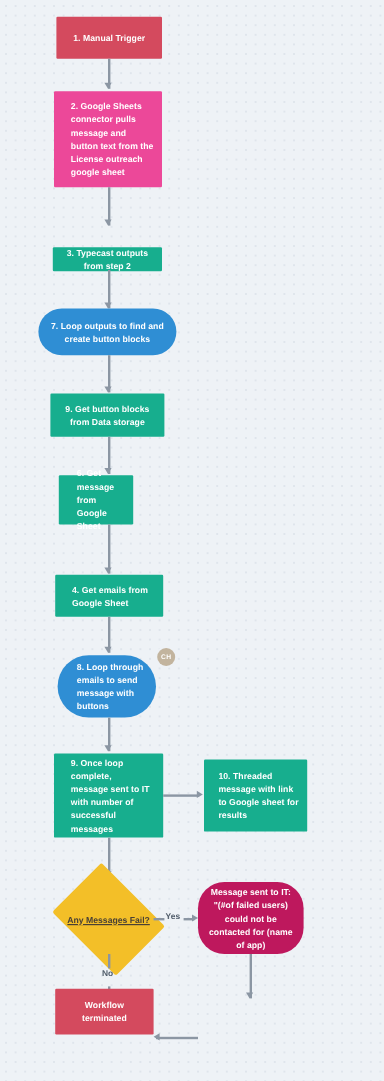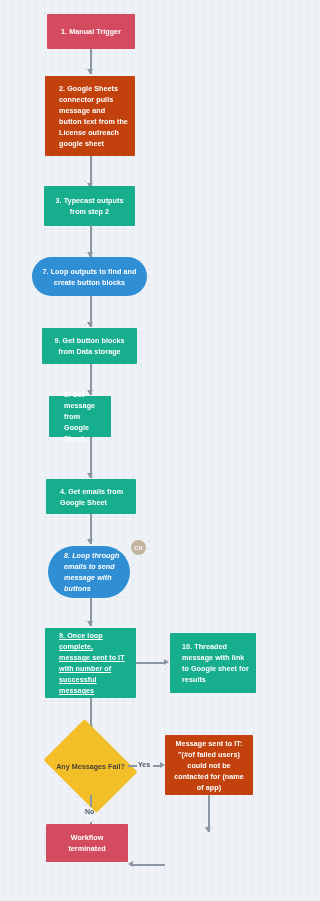--- a/index.html
+++ b/index.html
@@ -31,21 +31,21 @@
     display:flex;align-items:center;justify-content:center;
   }
   .diamond .dshape{
     position:absolute;inset:0;
     transform:rotate(45deg);
     border-radius:2px;
   }
   .diamond .dlabel{
     position:relative;z-index:2;
     font-size:7.2px;font-weight:700;color:#4a4135;
-    text-align:center;white-space:nowrap;
+    text-align:center;white-space:nowrap;text-decoration:underline;
   }
 
   .conn{position:absolute;background:#8b96a3;}
   .vline{width:1.6px;}
   .hline{height:1.6px;}
   .arrow{position:absolute;width:0;height:0;}
   .arrow-down{border-left:3.6px solid transparent;border-right:3.6px solid transparent;border-top:5px solid #8b96a3;}
   .arrow-right{border-top:3.6px solid transparent;border-bottom:3.6px solid transparent;border-left:5px solid #8b96a3;}
   .arrow-left{border-top:3.6px solid transparent;border-bottom:3.6px solid transparent;border-right:5px solid #8b96a3;}
 
@@ -66,32 +66,32 @@
 <body>
 
 <div id="canvas">
 
   <div class="node rect" style="left:47px;top:14px;width:88px;height:35px;background:#d44a5e;">
     <span class="txt">1.  Manual Trigger</span>
   </div>
   <div class="conn vline" style="left:90px;top:49px;height:25px;"></div>
   <div class="arrow arrow-down" style="left:87.2px;top:69px;"></div>
 
-  <div class="node rect" style="left:45px;top:76px;width:90px;height:80px;background:#c2410c;justify-content:flex-start;">
+  <div class="node rect" style="left:45px;top:76px;width:90px;height:80px;background:#ec4899;justify-content:flex-start;">
     <span class="txt" style="text-align:left;padding-left:8px;">2.  Google Sheets
 connector pulls
 message and
 button text from the
 License outreach
 google sheet</span>
   </div>
   <div class="conn vline" style="left:90px;top:156px;height:32px;"></div>
   <div class="arrow arrow-down" style="left:87.2px;top:183px;"></div>
 
-  <div class="node rect" style="left:44px;top:186px;width:91px;height:40px;background:#17ae8e;">
+  <div class="node rect" style="left:44px;top:206px;width:91px;height:20px;background:#17ae8e;">
     <span class="txt">3.  Typecast outputs
 from step 2</span>
   </div>
   <div class="conn vline" style="left:90px;top:225px;height:32px;"></div>
   <div class="arrow arrow-down" style="left:87.2px;top:252px;"></div>
 
   <div class="node pill" style="left:32px;top:257px;width:115px;height:39px;background:#2f8ed4;">
     <span class="txt">7.  Loop outputs to find and
 create button blocks</span>
   </div>
@@ -114,32 +114,32 @@
   <div class="arrow arrow-down" style="left:87.2px;top:473px;"></div>
 
   <div class="node rect" style="left:46px;top:479px;width:90px;height:35px;background:#17ae8e;justify-content:flex-start;">
     <span class="txt" style="text-align:left;padding-left:8px;">4.  Get emails from
 Google Sheet</span>
   </div>
   <div class="conn vline" style="left:90px;top:514px;height:30px;"></div>
   <div class="arrow arrow-down" style="left:87.2px;top:539px;"></div>
 
   <div class="node pill" style="left:48px;top:546px;width:82px;height:52px;background:#2f8ed4;justify-content:flex-start;">
-    <span class="txt" style="text-align:left;padding-left:10px;font-style:italic;">8.  Loop through
+    <span class="txt" style="text-align:left;padding-left:10px;">8.  Loop through
 emails to send
 message with
 buttons</span>
   </div>
   <div class="avatar" style="left:131px;top:540px;width:15px;height:15px;background:#c2b49e;">
     <span>CH</span>
   </div>
   <div class="conn vline" style="left:90px;top:598px;height:28px;"></div>
   <div class="arrow arrow-down" style="left:87.2px;top:621px;"></div>
 
-  <div class="node rect" style="left:45px;top:628px;width:91px;height:70px;background:#17ae8e;justify-content:flex-start;text-decoration:underline;">
+  <div class="node rect" style="left:45px;top:628px;width:91px;height:70px;background:#17ae8e;justify-content:flex-start;">
     <span class="txt" style="text-align:left;padding-left:8px;">9.  Once loop
 complete,
 message sent to IT
 with number of
 successful
 messages</span>
   </div>
 
   <div class="conn hline" style="left:136px;top:662px;width:30px;"></div>
   <div class="arrow arrow-right" style="left:164px;top:658.6px;"></div>
@@ -157,21 +157,21 @@
   <div class="diamond" style="left:53px;top:737px;width:75px;height:58px;">
     <div class="dshape" style="background:#f3bf28;"></div>
     <span class="dlabel">Any Messages Fail?</span>
   </div>
 
   <div class="conn hline" style="left:128px;top:765px;width:9px;"></div>
   <div class="edge-label" style="left:138px;top:761px;">Yes</div>
   <div class="conn hline" style="left:153px;top:765px;width:9px;"></div>
   <div class="arrow arrow-right" style="left:160px;top:761.6px;"></div>
 
-  <div class="node rect" style="left:165px;top:735px;width:88px;height:60px;background:#c2410c;">
+  <div class="node rect" style="left:165px;top:735px;width:88px;height:60px;background:#be185d;border-radius:22px;">
     <span class="txt">Message sent to IT:
 "(#of failed users)
 could not be
 contacted for (name
 of app)</span>
   </div>
 
   <div class="conn vline" style="left:208px;top:795px;height:37px;"></div>
   <div class="arrow arrow-down" style="left:205.2px;top:827px;"></div>
 

